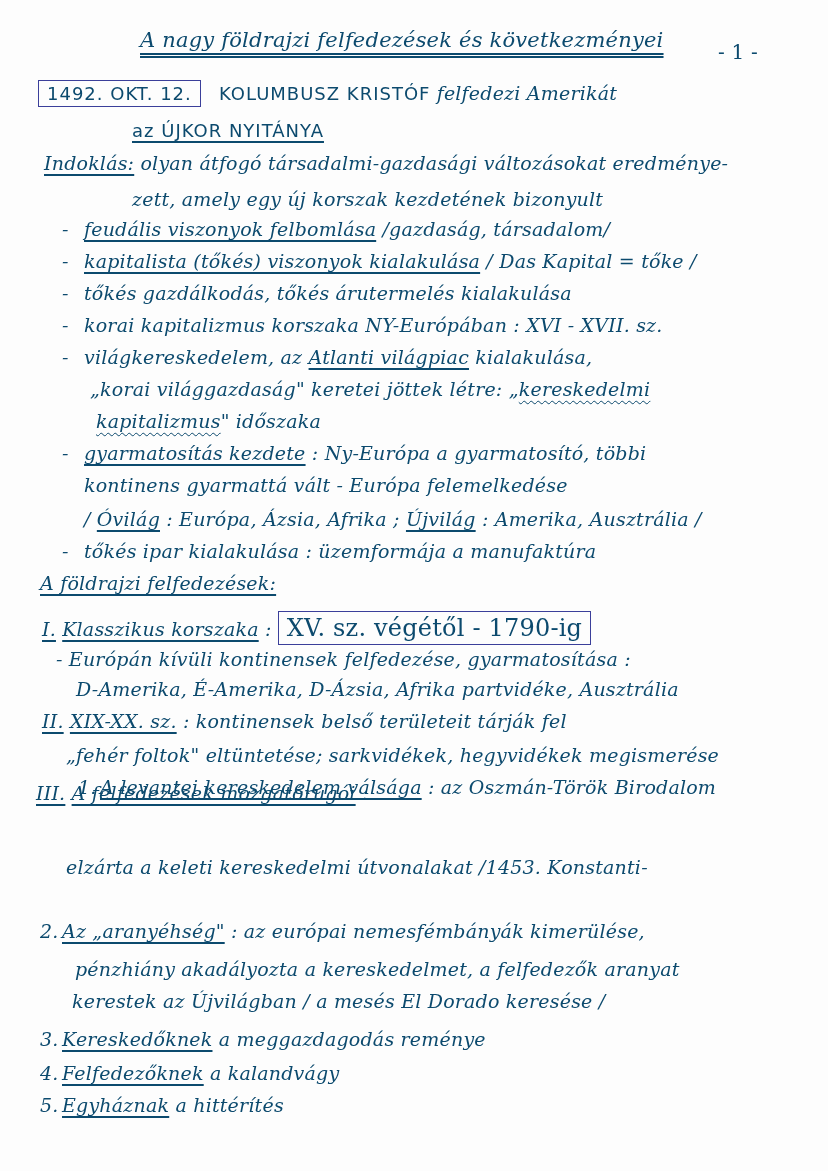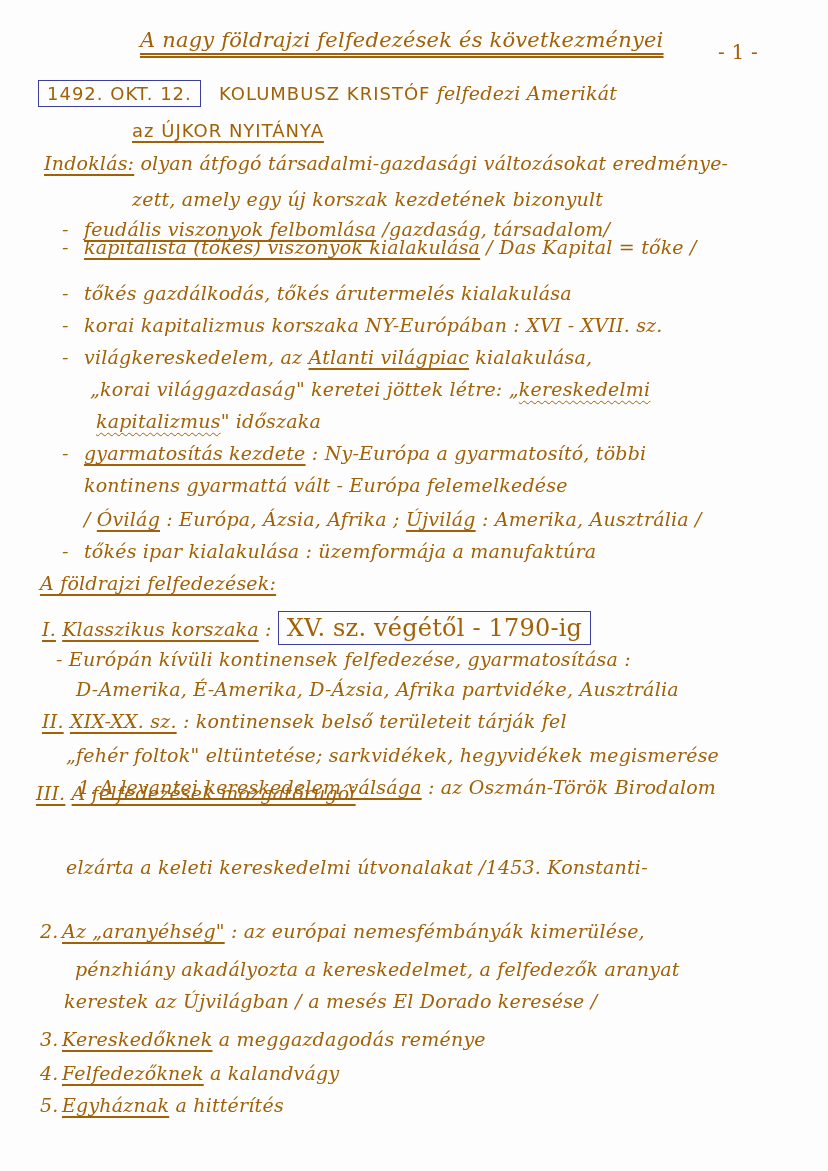--- a/index.html
+++ b/index.html
@@ -11,21 +11,21 @@
       font-family: "DejaVu Serif", serif;
       color: #3b3f9a;
     }
     .page { position: absolute; inset: 0; }
     .line {
       position: absolute;
       white-space: nowrap;
       font-family: "DejaVu Serif", serif;
       font-style: italic;
       font-size: 19px;
-      color: #a16207;
+      color: #0c4a6e;
       letter-spacing: 0.2px;
     }
     .caps { font-style: normal; font-family: "DejaVu Sans", sans-serif; font-size: 18px; letter-spacing: 1px; }
     .u { text-decoration: underline; text-decoration-thickness: 1.5px; text-underline-offset: 4px; }
     .wavy { text-decoration: underline wavy; text-decoration-thickness: 1px; text-underline-offset: 4px; }
     .boxed {
       border: 1.6px solid #3b3f9a;
       padding: 2px 8px;
     }
     .title {
@@ -55,21 +55,21 @@
 
   <div class="line" style="left:44px; top:152px;">
     <span class="u">Indoklás:</span>
     <span>olyan átfogó társadalmi-gazdasági változásokat eredménye-</span>
   </div>
   <div class="line" style="left:132px; top:188px;">zett, amely egy új korszak kezdetének bizonyult</div>
 
   <div class="line" style="left:62px; top:218px;">
     <span class="dash">-</span><span class="u">feudális viszonyok felbomlása</span><span> /gazdaság, társadalom/</span>
   </div>
-  <div class="line" style="left:62px; top:236px;">
+  <div class="line" style="left:62px; top:250px;">
     <span class="dash">-</span><span class="u">kapitalista (tőkés) viszonyok kialakulása</span><span> / Das Kapital = tőke /</span>
   </div>
   <div class="line" style="left:62px; top:282px;">
     <span class="dash">-</span><span>tőkés gazdálkodás, tőkés árutermelés kialakulása</span>
   </div>
   <div class="line" style="left:62px; top:314px;">
     <span class="dash">-</span><span>korai kapitalizmus korszaka NY-Európában : XVI - XVII. sz.</span>
   </div>
 
   <div class="line" style="left:62px; top:346px;">
@@ -117,21 +117,21 @@
 
   <div class="line" style="left:50px; top:776px;margin-left:28px;">
     <span class="num">1.</span><span class="u">A levantei kereskedelem válsága</span><span> : az Oszmán-Török Birodalom</span>
   </div>
   <div class="line" style="left:66px; top:856px;">elzárta a keleti kereskedelmi útvonalakat /1453. Konstanti-</div>
 
   <div class="line" style="left:40px; top:920px;">
     <span class="num">2.</span><span class="u">Az „aranyéhség"</span><span> : az európai nemesfémbányák kimerülése,</span>
   </div>
   <div class="line" style="left:75px; top:958px;">pénzhiány akadályozta a kereskedelmet, a felfedezők aranyat</div>
-  <div class="line" style="left:64px; top:990px;">kerestek az Újvilágban / a mesés El Dorado keresése /</div>
+  <div class="line" style="left:72px; top:990px;">kerestek az Újvilágban / a mesés El Dorado keresése /</div>
 
   <div class="line" style="left:40px; top:1028px;">
     <span class="num">3.</span><span class="u">Kereskedőknek</span><span> a meggazdagodás reménye</span>
   </div>
   <div class="line" style="left:40px; top:1062px;">
     <span class="num">4.</span><span class="u">Felfedezőknek</span><span> a kalandvágy</span>
   </div>
   <div class="line" style="left:40px; top:1094px;">
     <span class="num">5.</span><span class="u">Egyháznak</span><span> a hittérítés</span>
   </div>

